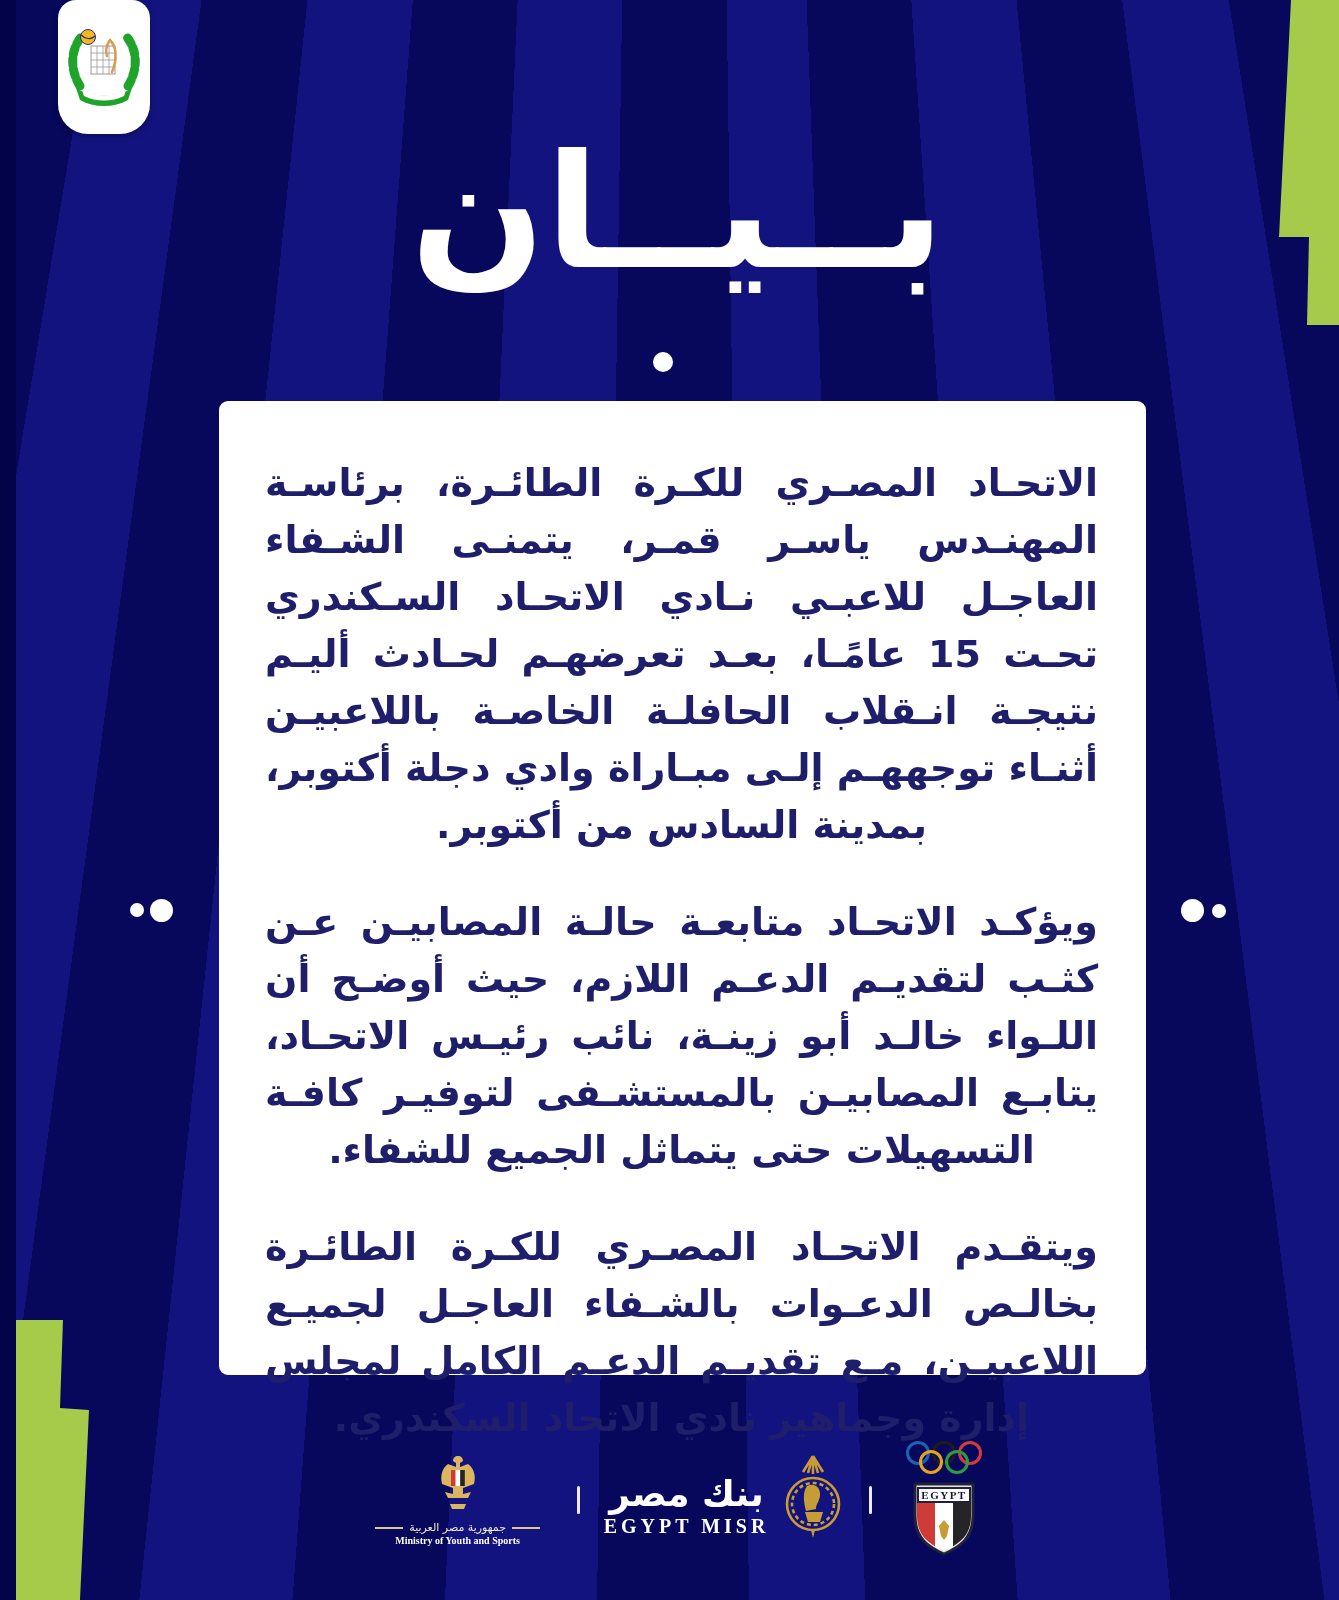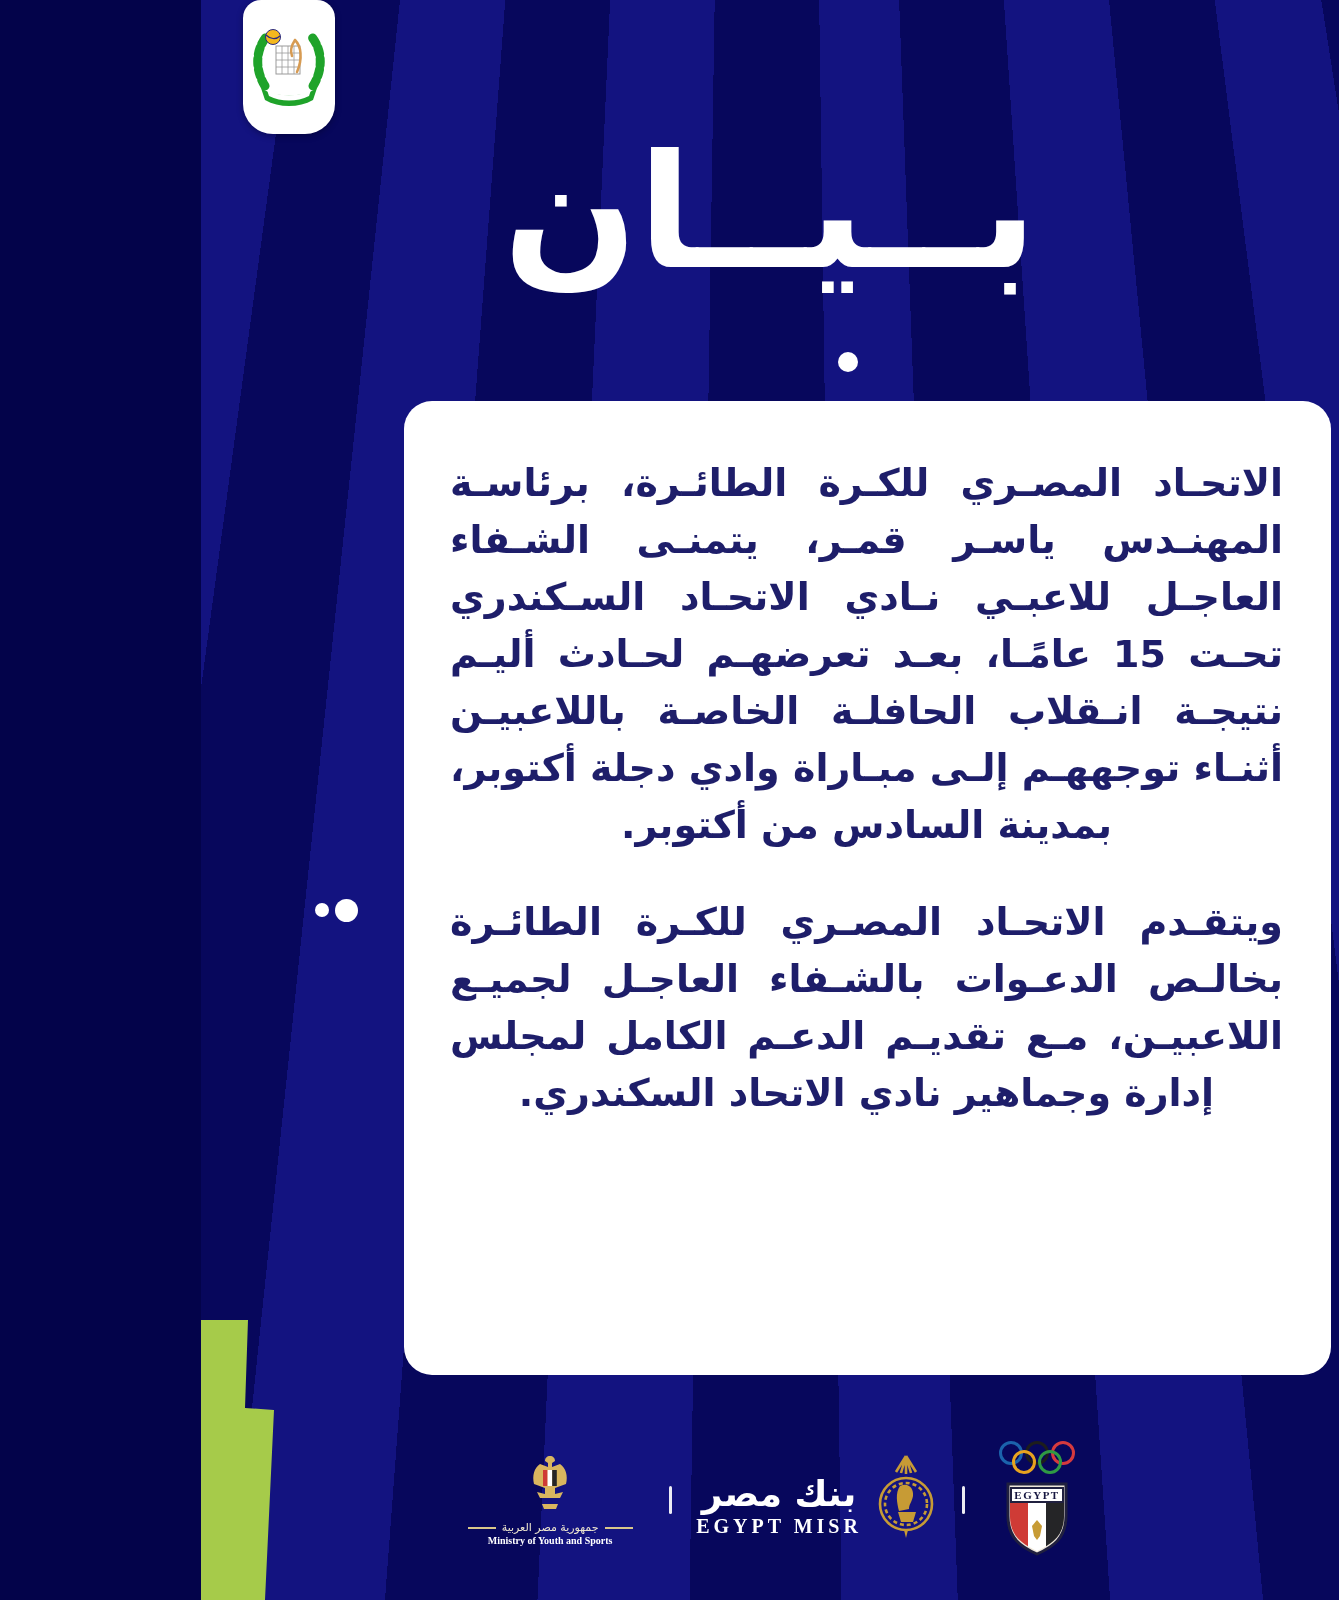--- a/index.html
+++ b/index.html
@@ -1,18 +1,18 @@
 <!DOCTYPE html>
 <html lang="ar" dir="rtl"><head>
 <meta charset="utf-8">
 <style>
   html,body{margin:0;padding:0;background:#03034a;}
   .canvas{
     position:relative;
-    width:1138px;height:1600px;
+    width:1323px;height:1600px;
     overflow:hidden;
     font-family:"DejaVu Sans",sans-serif;
     background:
       repeating-conic-gradient(from 179.2deg at 50% -220%,
         #07075c 0deg 1.7deg,
         #131380 1.7deg 3.4deg);
   }
   
   .accent{position:absolute;inset:0;pointer-events:none;}
   .accent-tr{background:#a6cb4a;clip-path:polygon(1275px 0px,1339px 0px,1339px 325px,1291px 325px,1293px 237px,1263px 237px);}
@@ -42,21 +42,21 @@
   
   .dot{position:absolute;border-radius:50%;background:#ffffff;}
   .dot-l-small{left:114px;top:903px;width:14px;height:14px;}
   .dot-l-big{left:134px;top:899px;width:23px;height:23px;}
   .dot-r-big{left:1165px;top:899px;width:23px;height:23px;}
   .dot-r-small{left:1196px;top:904px;width:14px;height:14px;}
 
   
   .card{
     position:absolute;left:203px;top:401px;width:927px;height:974px;
-    background:#ffffff;border-radius:28px;
+    background:#ffffff;border-radius:9px;
     box-sizing:border-box;
     padding:54px 48px 36px 46px;
   }
   .card p{
     margin:0 0 40px 0;
     color:#1e1e6a;
     font-weight:700;
     font-size:38px;
     line-height:1.5;
     direction:rtl;
@@ -115,20 +115,21 @@
   <div class="title">بــيــان</div>
   <div class="title-dot"></div>
 
   <div class="dot dot-l-small"></div>
   <div class="dot dot-l-big"></div>
   <div class="dot dot-r-big"></div>
   <div class="dot dot-r-small"></div>
 
   <div class="card">
     <p>الاتحـاد المصـري للكـرة الطائـرة، برئاسـة المهنـدس ياسـر قمـر، يتمنـى الشـفاء العاجـل للاعبـي نـادي الاتحـاد السـكندري تحـت 15 عامًـا، بعـد تعرضهـم لحـادث أليـم نتيجـة انـقلاب الحافلـة الخاصـة باللاعبيـن أثنـاء توجههـم إلـى مبـاراة وادي دجلة أكتوبر، بمدينة السادس من أكتوبر.</p>
+    <p>ويؤكـد الاتحـاد متابعـة حالـة المصابيـن عـن كثـب لتقديـم الدعـم اللازم، حيث أوضـح أن اللـواء خالـد أبو زينـة، نائب رئيـس الاتحـاد، يتابـع المصابيـن بالمستشـفى لتوفيـر كافـة التسهيلات حتى يتماثل الجميع للشفاء.</p>
     <p>ويتقـدم الاتحـاد المصـري للكـرة الطائـرة بخالـص الدعـوات بالشـفاء العاجـل لجميـع اللاعبيـن، مـع تقديـم الدعـم الكامل لمجلس إدارة وجماهير نادي الاتحاد السكندري.</p>
   </div>
 
   <div class="footer">
 
     <div class="olympic">
       <span>
         <svg width="82" height="36" viewBox="0 0 82 36">
           <circle cx="15" cy="13" r="10.5" fill="none" stroke="#1b63ac" stroke-width="3"></circle>
           <circle cx="41" cy="13" r="10.5" fill="none" stroke="#1d1d1d" stroke-width="3"></circle>

